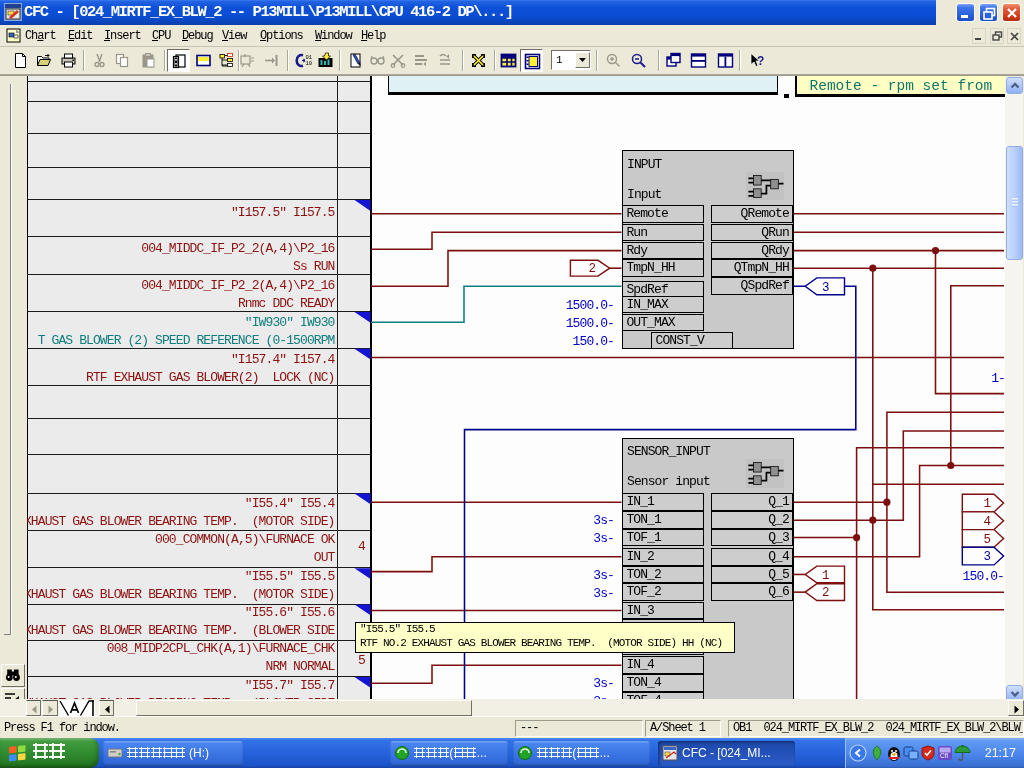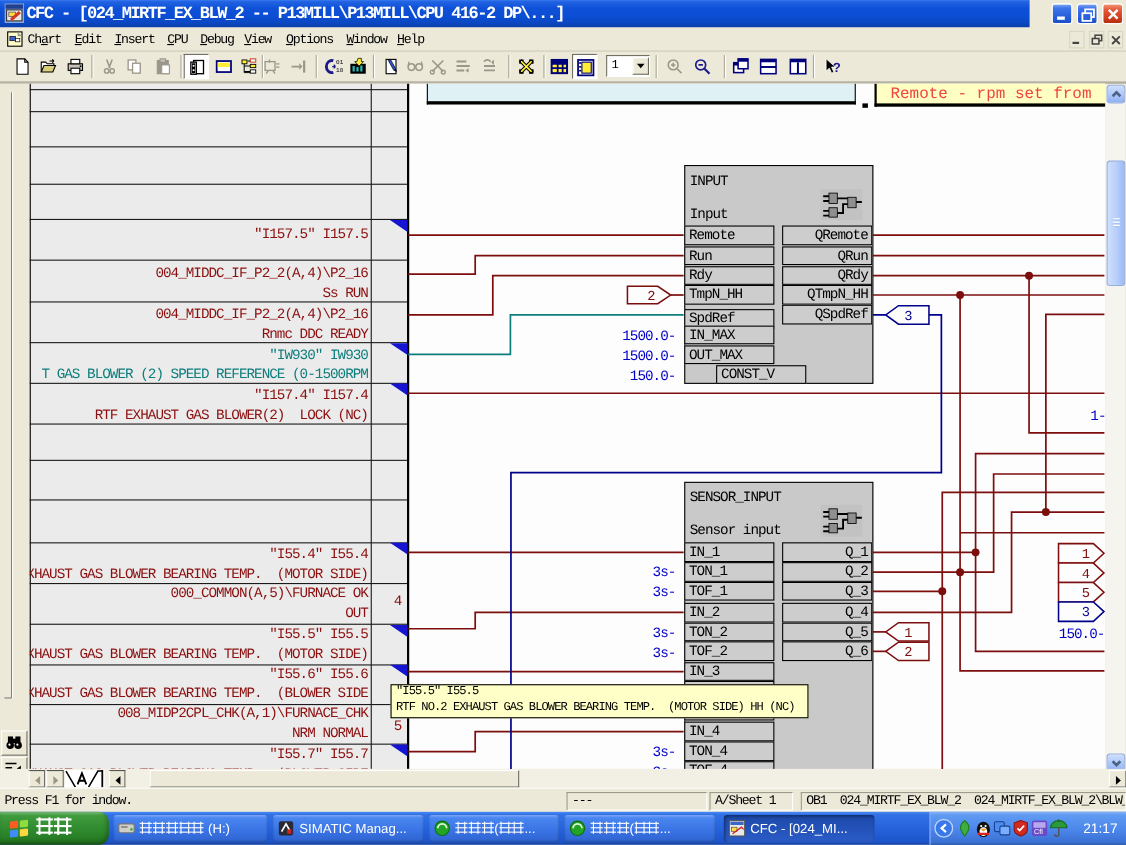--- a/index.html
+++ b/index.html
@@ -38,21 +38,21 @@
 .bt{position:absolute;left:6px;font-size:13px;color:#000;white-space:pre;letter-spacing:-0.9px}
 .cell{position:absolute;width:82px;height:17.7px;border:1px solid #000;background:#CDCDCD;
 font-size:13px;line-height:15.6px;color:#000;padding:0 3.5px;white-space:pre;letter-spacing:-0.9px}
 .cell.r{text-align:right}
 .icb{position:absolute;left:124px;width:38px;height:28.5px;background:#C2C2C2;}
 
 .val{position:absolute;font-size:13px;color:#0000C8;white-space:pre;text-align:right;width:70px;letter-spacing:-0.9px}
 
 #cyanbox{position:absolute;left:388px;top:0;width:389.5px;height:18.5px;background:#DFF1F4;border:1.5px solid #000;border-top:none;border-bottom:3px solid #000;}
 #yelbox{position:absolute;left:794.5px;top:0;width:210px;height:21px;background:#FFFFC4;border-left:2px solid #000;border-bottom:3.5px solid #000;}
-#yelbox div{position:absolute;left:13px;top:2px;font-size:14.5px;letter-spacing:0;color:#ef4444;white-space:pre}
+#yelbox div{position:absolute;left:13px;top:2px;font-size:14.5px;letter-spacing:0;color:#0f766e;white-space:pre}
 #tooltip{position:absolute;left:355px;top:546px;width:379.5px;height:30.5px;background:#FFFFC8;border:1px solid #000;padding-top:2.5px;
 font-size:11px;letter-spacing:-0.85px;color:#000;line-height:13.5px;padding:0 4px;white-space:pre;z-index:30}
 
 #vscroll{position:absolute;left:1005px;top:77px;width:18px;height:626px;background:#F5F4EF;}
 .varrow{position:absolute;left:0.5px;width:17px;height:17px;border-radius:3px;border:1px solid #93aede;
 background:linear-gradient(180deg,#cfdffd 0%,#b0c9f9 50%,#8fb0f2 100%);}
 #vthumb{position:absolute;left:0.5px;top:69px;width:17px;height:114px;border-radius:3px;border:1px solid #93aede;
 background:linear-gradient(90deg,#cfdffd 0%,#b9d0fa 50%,#9cbaf5 100%);}
 #hscroll{position:absolute;left:0;top:699px;width:1024px;height:17px;background:#F2F0E4;}
 .hbtn{position:absolute;top:0.5px;width:15.5px;height:16px;background:#ECE9D8;
@@ -620,27 +620,20 @@
   </svg>
   <b class="abs" style="left:32px;top:5px;color:#fff;font-size:17px;font-style:italic;letter-spacing:2px"><span class="cj"></span><span class="cj"></span></b>
  </div>
  <div class="tkb" style="left:103px;width:140px">
   <svg class="tkico" viewBox="0 0 16 16">
         <rect x="1" y="4" width="14" height="8" rx="1.5" fill="#cfcfc8" stroke="#777"></rect>
         <rect x="3" y="6" width="6" height="1.6" fill="#888"></rect>
         <circle cx="12.5" cy="9" r="1.2" fill="#4a4"></circle>
       </svg>
   <span class="lbl"><span class="cj"></span><span class="cj"></span><span class="cj"></span><span class="cj"></span><span class="cj"></span> (H:)</span></div>
- <div class="tkb" style="left:248px;width:137px">
-  <svg class="tkico" viewBox="0 0 16 16">
-        <rect x="1.5" y="1.5" width="13" height="13" rx="2" fill="#2a2a34"></rect>
-        <path d="M4 11 L8 4 L12 11" fill="none" stroke="#fff" stroke-width="1.6"></path>
-        <rect x="9" y="9" width="4" height="4" fill="#cc2222"></rect>
-      </svg>
-  <span class="lbl">SIMATIC Manag...</span></div>
  <div class="tkb" style="left:390px;width:118px">
   <svg class="tkico" viewBox="0 0 16 16">
         <circle cx="8" cy="8" r="6.5" fill="#24a424"></circle>
         <circle cx="8" cy="8" r="6.5" fill="none" stroke="#0c700c"></circle>
         <path d="M4 8 a4 4 0 0 1 8 0" fill="none" stroke="#dff7df" stroke-width="1.6"></path>
       </svg>
   <span class="lbl"><span class="cj"></span><span class="cj"></span><span class="cj"></span>(<span class="cj"></span><span class="cj"></span>...</span></div>
  <div class="tkb" style="left:513px;width:137px">
   <svg class="tkico" viewBox="0 0 16 16">
         <circle cx="8" cy="8" r="6.5" fill="#24a424"></circle>

